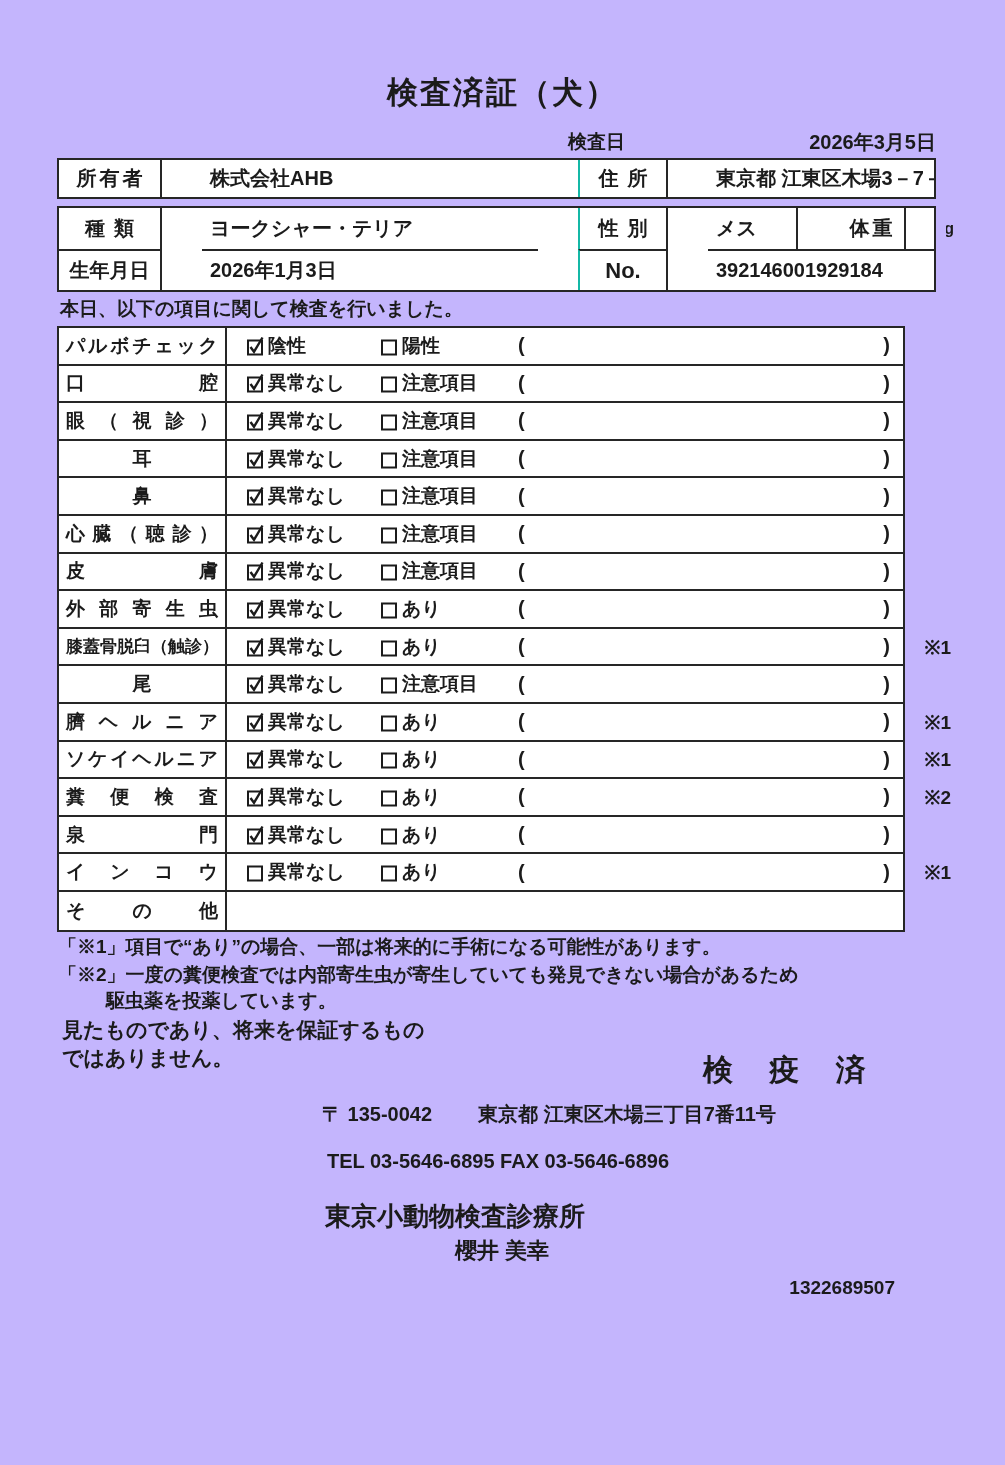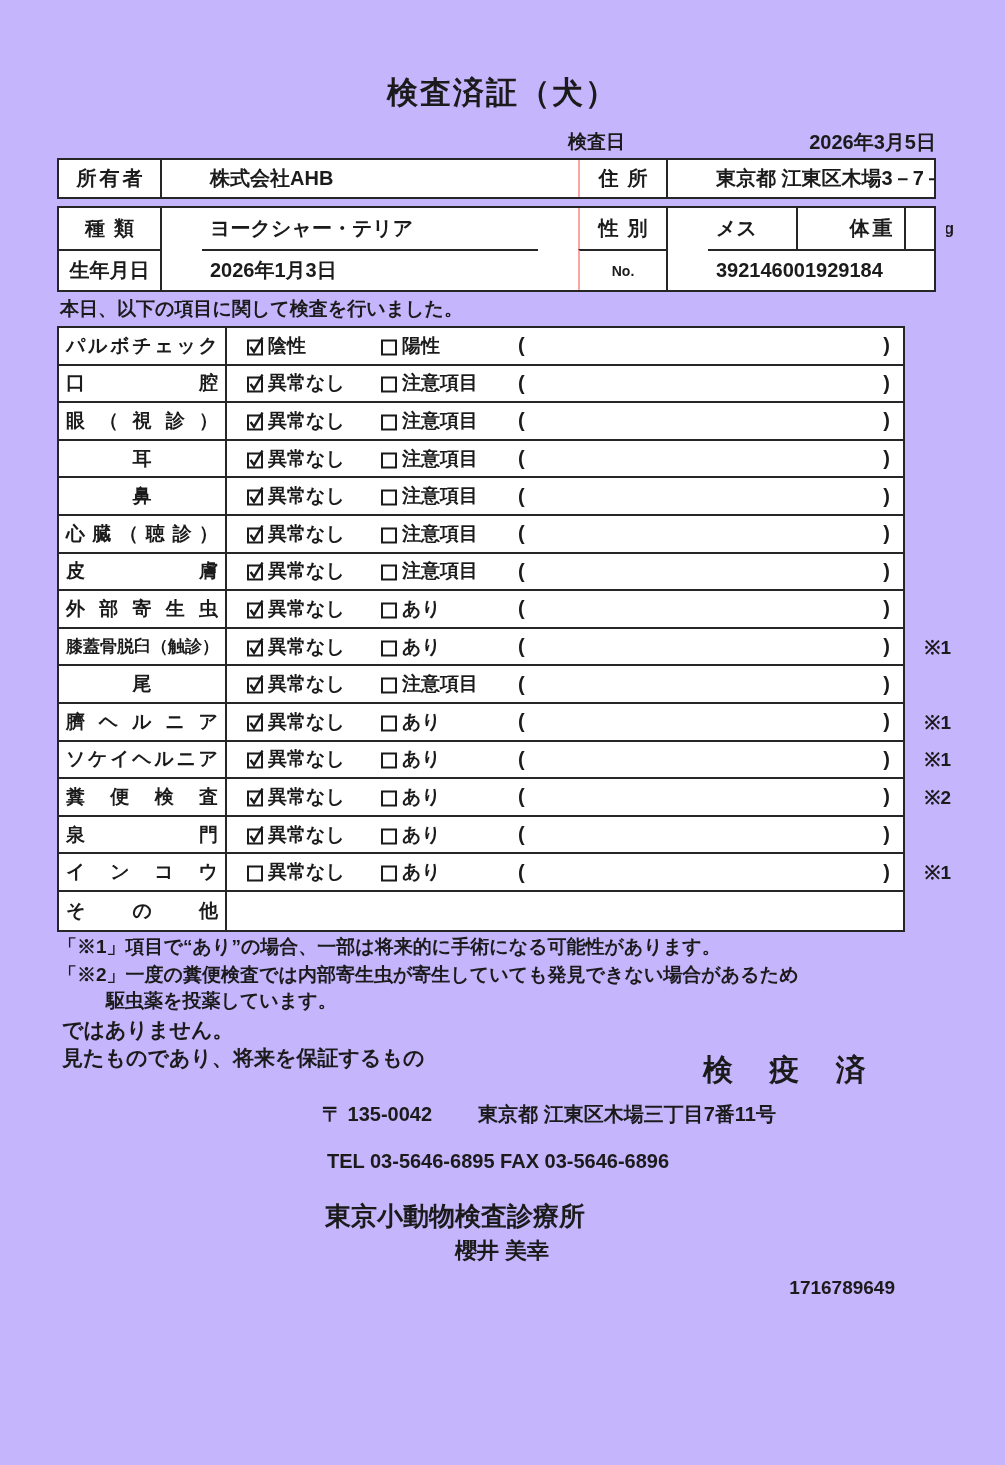--- a/index.html
+++ b/index.html
@@ -24,21 +24,21 @@
   
   .htable{position:absolute;left:57px;border:2px solid #262626;background:#fff;box-sizing:border-box;}
   .hrow{display:grid;align-items:center;box-sizing:border-box;gap:40px;}
   .hcell{
     box-sizing:border-box;height:100%;display:flex;align-items:center;
     font-size:20px;font-weight:600;padding:0 8px;overflow:hidden;white-space:nowrap;
   }
   .lbl{justify-content:center;border-right:2px solid #262626;}
   .lsp{letter-spacing:9px;text-indent:9px;}
   .lsp2{letter-spacing:3px;text-indent:3px;}
-  .brd-l{border-left:2px solid #fca5a5;}
+  .brd-l{border-left:2px solid #14b8a6;}
   .brd-r{border-right:2px solid #262626;}
   .sep{border-top:2px solid #262626;}
   .w-right{justify-content:flex-end;padding-right:16px;}
   .unit{font-size:16px;margin-left:10px;font-weight:600;}
   .tblA{top:158px;width:879px;}
   .tblA .hrow{grid-template-columns:103px 336px 90px 1fr;height:37px;}
   .tblB{top:206px;width:879px;}
   .tblB .hrow1{grid-template-columns:103px 336px 90px 90px 68px 1fr;height:41px;}
   .tblB .hrow2{grid-template-columns:103px 336px 90px 1fr;height:41px;}
 
@@ -120,21 +120,21 @@
       <div class="hcell brd-r">メス</div>
       <div class="hcell lbl lsp2">体重</div>
       <div class="hcell w-right">
         <span>990</span>
         <span class="unit">g</span>
       </div>
     </div>
     <div class="hrow hrow2">
       <div class="hcell lbl sep">生年月日</div>
       <div class="hcell sep">2026年1月3日</div>
-      <div class="hcell lbl brd-l sep" style="font-size:14px;">No.</div>
+      <div class="hcell lbl brd-l sep" style="font-size:22px;">No.</div>
       <div class="hcell sep">392146001929184</div>
     </div>
   </div>
 
   <div class="intro">本日、以下の項目に関して検査を行いました。</div>
 
   <div class="itable" id="inspection-rows">
       <div class="irow">
         <div class="icell-name">
           <span>パ</span>
@@ -613,31 +613,31 @@
         </div>
         <div class="icell-rest"></div>
       </div>
     </div>
 
   <div class="footnote fn1">「※1」項目で“あり”の場合、一部は将来的に手術になる可能性があります。</div>
   <div class="footnote fn2">「※2」一度の糞便検査では内部寄生虫が寄生していても発見できない場合があるため</div>
   <div class="footnote fn3">駆虫薬を投薬しています。</div>
 
   <div class="disclaimer">
+    <div>見たものであり、将来を保証するもの</div>
     <div>ではありません。</div>
-    <div>見たものであり、将来を保証するもの</div>
   </div>
 
   <div class="stamp">検 疫 済</div>
 
   <div class="postal-line">
     <span>〒 135-0042</span>
     <span>東京都 江東区木場三丁目7番11号</span>
   </div>
 
   <div class="tel-line">TEL 03-5646-6895  FAX 03-5646-6896</div>
 
   <div class="clinic-name">東京小動物検査診療所</div>
   <div class="vet-name">櫻井 美幸</div>
 
-  <div class="serial">1716789649</div>
+  <div class="serial">1322689507</div>
 
 </div>
 
 </body></html>

